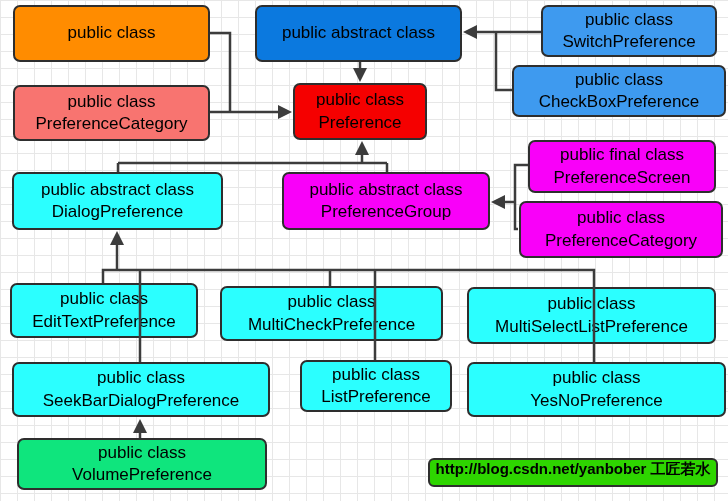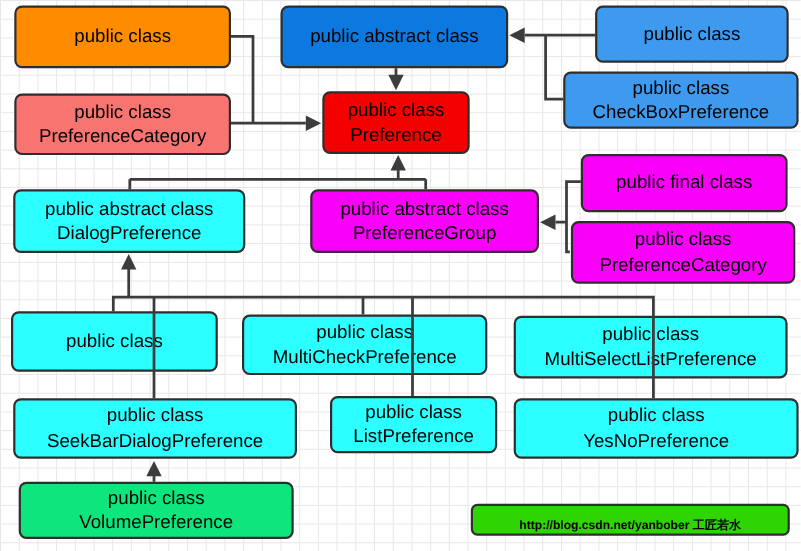--- a/index.html
+++ b/index.html
@@ -27,22 +27,22 @@
     text-align:right;
     color:var(--text);
     font-size:17px;line-height:1.32;
     z-index:1;
     white-space:nowrap;
   }
   .watermark{
     position:absolute;
     border:2.5px solid var(--border);
     border-radius:6px;
-    display:flex;align-items:flex-end;justify-content:center;
-    font-size:11px;font-weight:bold;
+    display:flex;align-items:flex-start;justify-content:center;
+    font-size:15px;font-weight:bold;
     color:var(--text);
     z-index:1;
     white-space:nowrap;
   }
   svg.connectors{
     position:absolute;left:0;top:0;z-index:3;pointer-events:none;
   }
   svg.connectors path{stroke:var(--line);stroke-width:2.5;fill:none;}
   svg.connectors polygon{fill:var(--line);stroke:none;}
 </style>
@@ -52,20 +52,21 @@
 <div class="canvas">
 
   <div class="node" style="left: 13px; top: 5px; width: 197px; height: 57px; background: rgb(255, 140, 0);">
     <span>public class</span>
   </div>
   <div class="node" style="left: 255px; top: 5px; width: 207px; height: 57px; background: rgb(11, 121, 223);">
     <span>public abstract class</span>
   </div>
   <div class="node" style="left: 541px; top: 5px; width: 176px; height: 52px; background: rgb(62, 154, 239);">
     <span>public class</span>
+    <span>SwitchPreference</span>
   </div>
   <div class="node" style="left: 13px; top: 85px; width: 197px; height: 56px; background: rgb(248, 116, 112);">
     <span>public class</span>
     <span>PreferenceCategory</span>
   </div>
   <div class="node" style="left: 293px; top: 83px; width: 134px; height: 57px; background: rgb(245, 0, 0);">
     <span>public class</span>
     <span>Preference</span>
   </div>
   <div class="node" style="left: 512px; top: 65px; width: 214px; height: 52px; background: rgb(62, 154, 239);">
@@ -75,27 +76,29 @@
   <div class="node" style="left: 12px; top: 172px; width: 211px; height: 58px; background: rgb(43, 255, 255);">
     <span>public abstract class</span>
     <span>DialogPreference</span>
   </div>
   <div class="node" style="left: 282px; top: 172px; width: 208px; height: 58px; background: rgb(249, 0, 249);">
     <span>public abstract class</span>
     <span>PreferenceGroup</span>
   </div>
   <div class="node" style="left: 528px; top: 140px; width: 188px; height: 53px; background: rgb(249, 0, 249);">
     <span>public final class</span>
+    <span>PreferenceScreen</span>
   </div>
   <div class="node" style="left: 519px; top: 201px; width: 204px; height: 57px; background: rgb(249, 0, 249);">
     <span>public class</span>
     <span>PreferenceCategory</span>
   </div>
   <div class="node" style="left: 10px; top: 283px; width: 188px; height: 55px; background: rgb(43, 255, 255);">
     <span>public class</span>
+    <span>EditTextPreference</span>
   </div>
   <div class="node" style="left: 220px; top: 286px; width: 223px; height: 55px; background: rgb(43, 255, 255);">
     <span>public class</span>
     <span>MultiCheckPreference</span>
   </div>
   <div class="node" style="left: 467px; top: 287px; width: 249px; height: 57px; background: rgb(43, 255, 255);">
     <span>public class</span>
     <span>MultiSelectListPreference</span>
   </div>
   <div class="node" style="left: 12px; top: 362px; width: 258px; height: 55px; background: rgb(43, 255, 255);">

